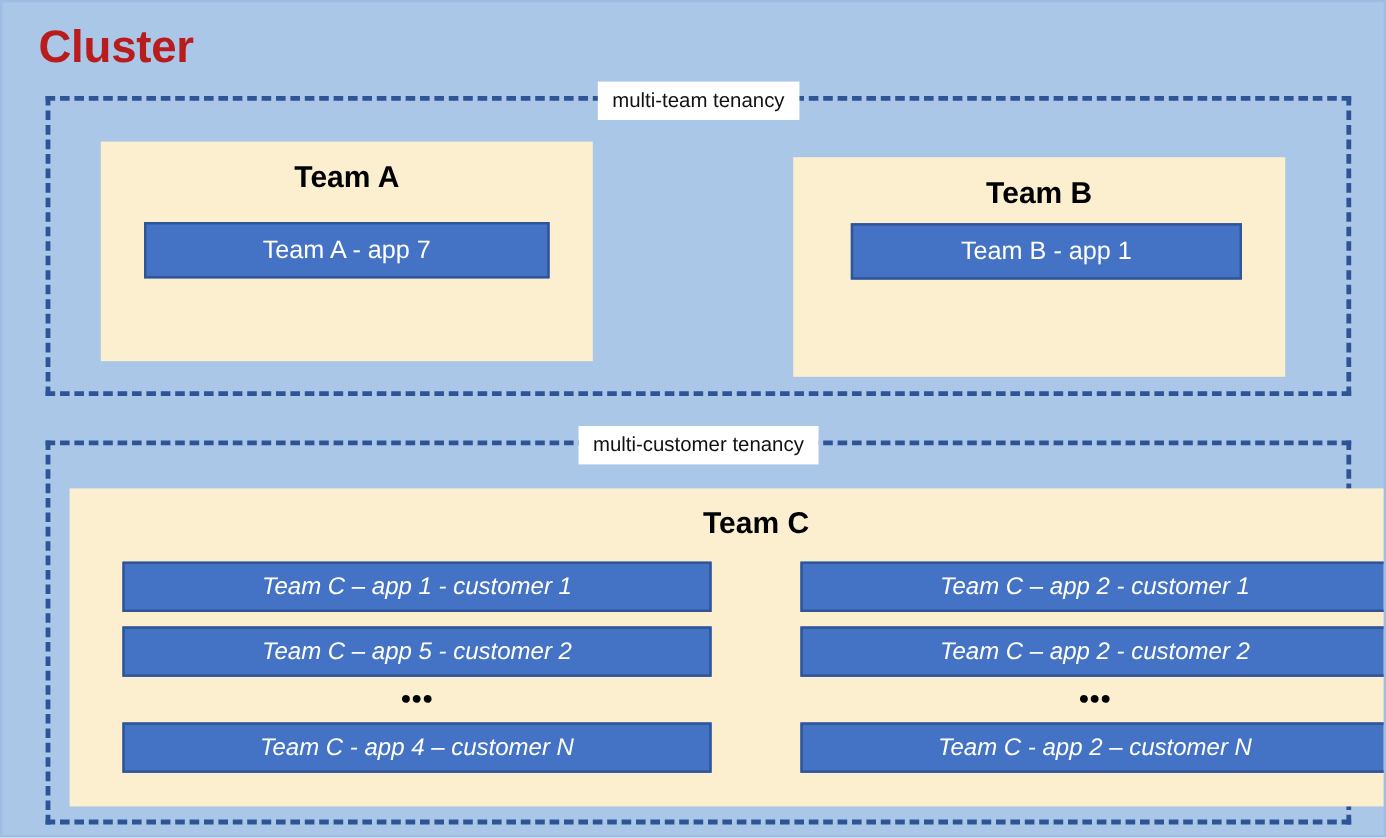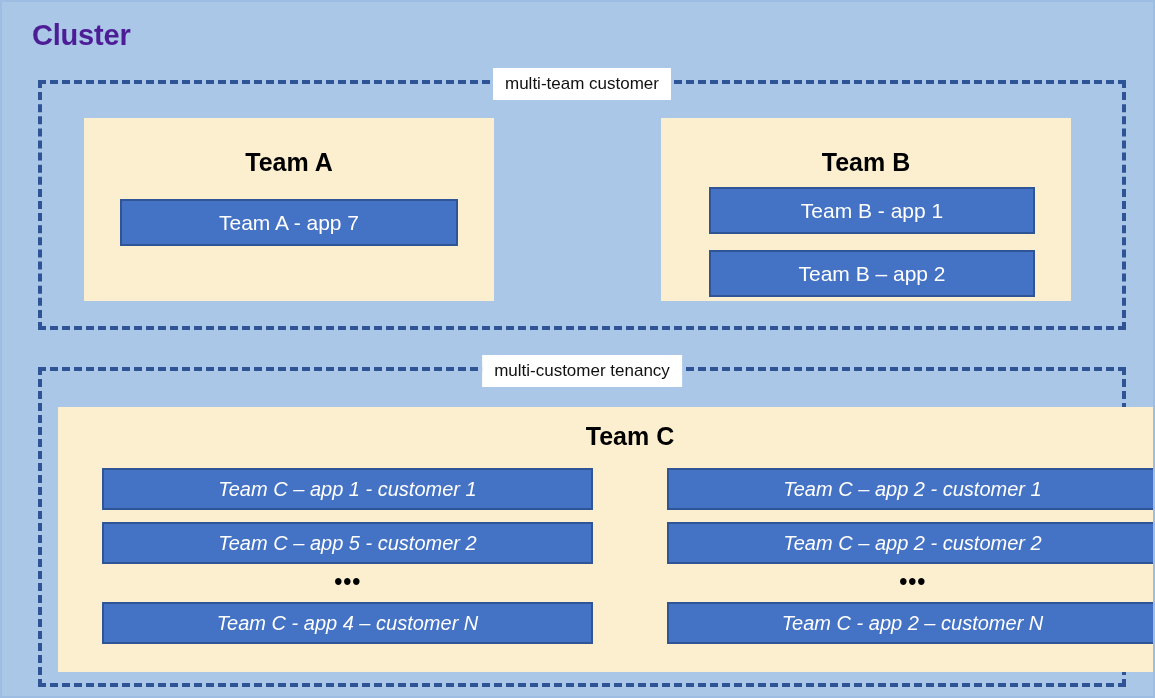--- a/index.html
+++ b/index.html
@@ -19,23 +19,23 @@
     background: #aac7e8;
     border: 2px solid #9dbde3;
     overflow: hidden;
   }
 
   
   .cluster-title {
     position: absolute;
     left: 30px;
     top: 18px;
-    font-size: 29px;
+    font-size: 38px;
     font-weight: bold;
-    color: #4c1d95;
+    color: #b91c1c;
     letter-spacing: -0.2px;
     line-height: 1.1;
   }
 
   
   .tenancy-group {
     position: absolute;
     box-sizing: border-box;
     border: 4px dashed #2f5496;
     background: transparent;
@@ -73,40 +73,40 @@
     background: #fcefd0;
   }
   #team-a-box {
     left: 82px;
     top: 116px;
     width: 410px;
     height: 183px;
   }
   #team-b-box {
     left: 659px;
-    top: 116px;
+    top: 129px;
     width: 410px;
     height: 183px;
   }
   #team-c-box {
     left: 56px;
     top: 405px;
     width: 1144px;
     height: 265px;
   }
 
   .team-title {
     text-align: center;
     font-size: 25px;
     font-weight: bold;
     color: #000000;
     line-height: 1;
   }
   #team-a-box .team-title,
-  #team-b-box .team-title { margin-top: 32px; }
+  #team-b-box .team-title { margin-top: 18px; }
   #team-c-box .team-title { margin-top: 17px; }
 
   
   .app-box {
     box-sizing: border-box;
     background: #4472c4;
     border: 2px solid #2f5597;
     color: #ffffff;
     font-size: 21px;
     line-height: 1;
@@ -164,35 +164,34 @@
   }
 </style>
 </head>
 <body>
 
 <div class="canvas">
 
   <div class="cluster-title">Cluster</div>
 
   <div class="tenancy-group" id="group-multi-team">
-    <div class="tenancy-label">multi-team customer</div>
+    <div class="tenancy-label">multi-team tenancy</div>
   </div>
 
   <div class="team-box" id="team-a-box">
     <div class="team-title">Team A</div>
     <div class="apps">
       <div class="app-box">Team A - app 7</div>
     </div>
   </div>
 
   <div class="team-box" id="team-b-box">
     <div class="team-title">Team B</div>
     <div class="apps">
       <div class="app-box">Team B - app 1</div>
-      <div class="app-box">Team B – app 2</div>
     </div>
   </div>
 
   <div class="tenancy-group" id="group-multi-customer">
     <div class="tenancy-label">multi-customer tenancy</div>
   </div>
 
   <div class="team-box" id="team-c-box">
     <div class="team-title">Team C</div>
 

